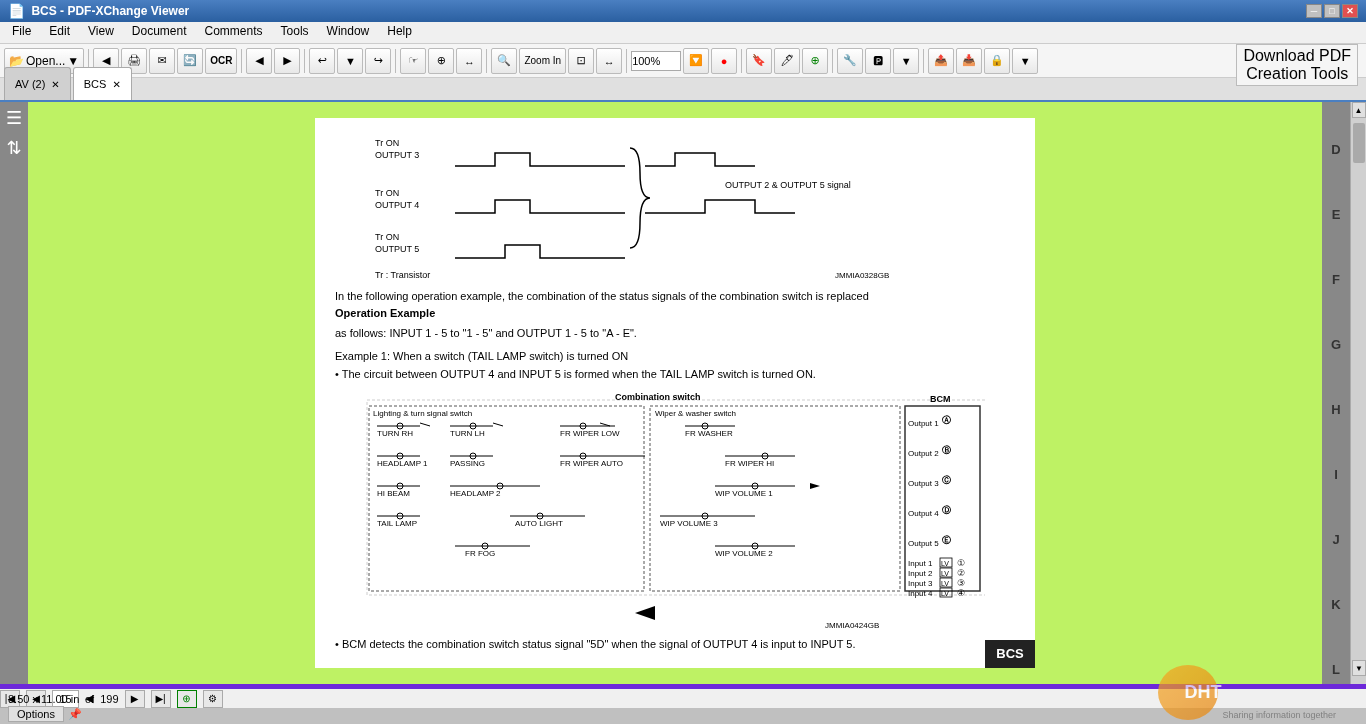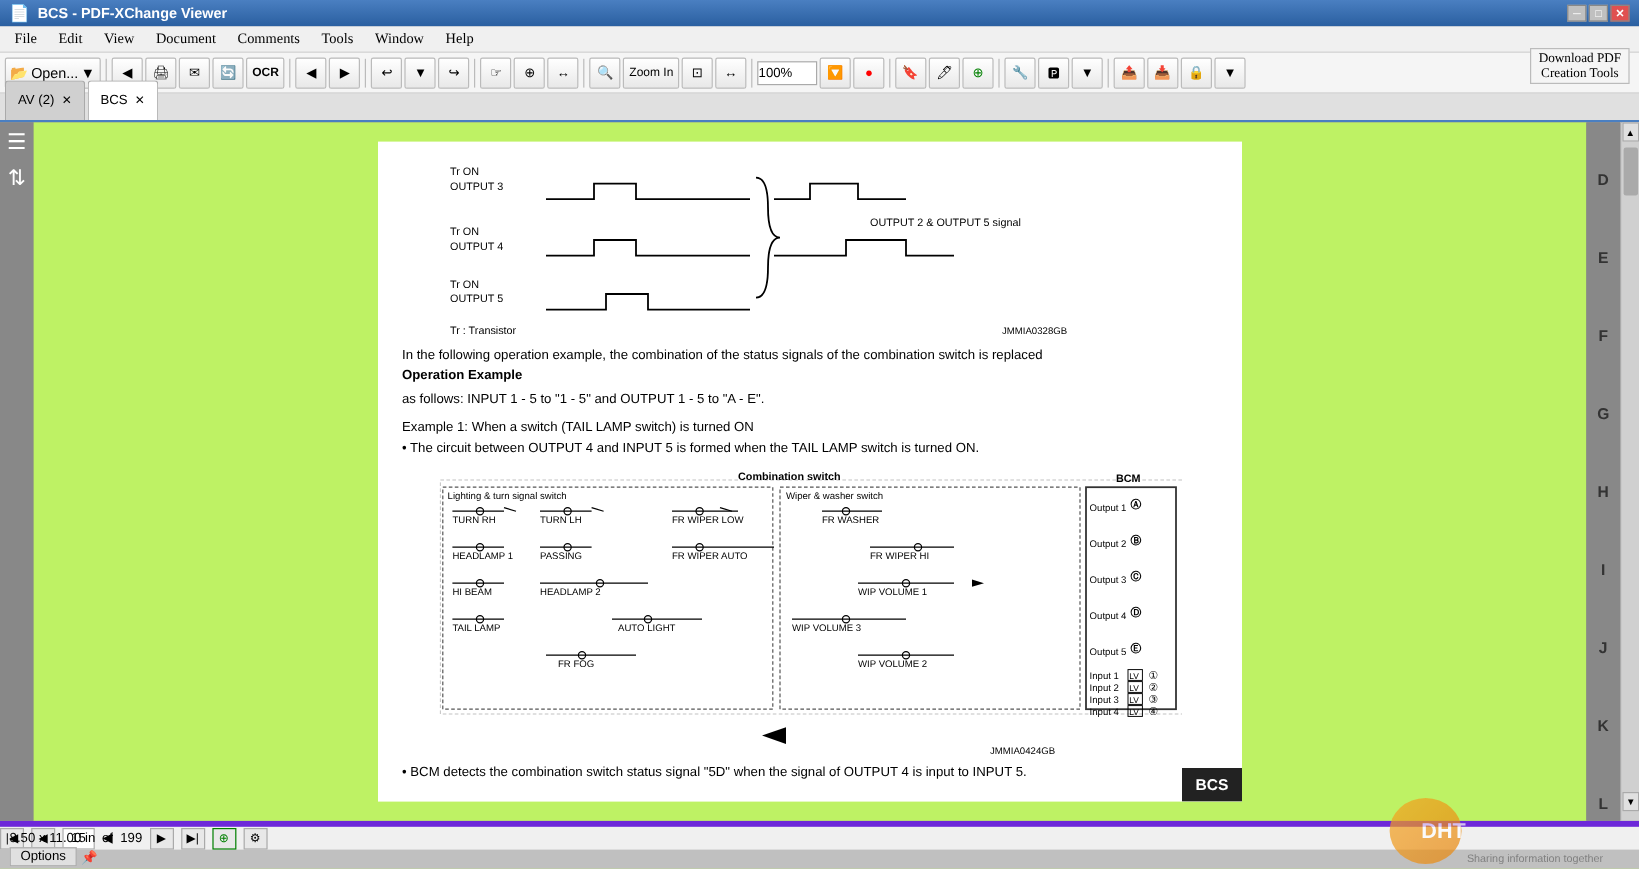--- a/index.html
+++ b/index.html
@@ -27,24 +27,23 @@
       cursor: pointer;
     }
     .title-btn.close { background: #e05050; color: white; }
     
     
     #menubar {
       background: #f0f0f0;
       border-bottom: 1px solid #ccc;
       height: 22px;
       display: flex;
-      align-items: center;
+      align-items: flex-start;
       padding: 0 4px;
       gap: 2px;
-      font-family: Liberation Serif, serif;
     }
     .menu-item {
       padding: 2px 8px;
       cursor: pointer;
       font-size: 12px;
     }
     
     
     #toolbar {
       background: #f5f5f5;
@@ -229,21 +228,21 @@
 <div id="menubar">
   <span class="menu-item">File</span>
   <span class="menu-item">Edit</span>
   <span class="menu-item">View</span>
   <span class="menu-item">Document</span>
   <span class="menu-item">Comments</span>
   <span class="menu-item">Tools</span>
   <span class="menu-item">Window</span>
   <span class="menu-item">Help</span>
   <div class="download-btn" style="position:relative; margin-left:auto;">
-    <span style="font-size:11px; white-space:pre;">Download PDF
+    <span style="font-size:16px; white-space:pre;">Download PDF
 Creation Tools</span>
   </div>
 </div>
 
 <div id="toolbar">
   <div class="tb-open-btn">
     <span>📂</span>
     <span>Open...</span>
     <span>▼</span>
   </div>

